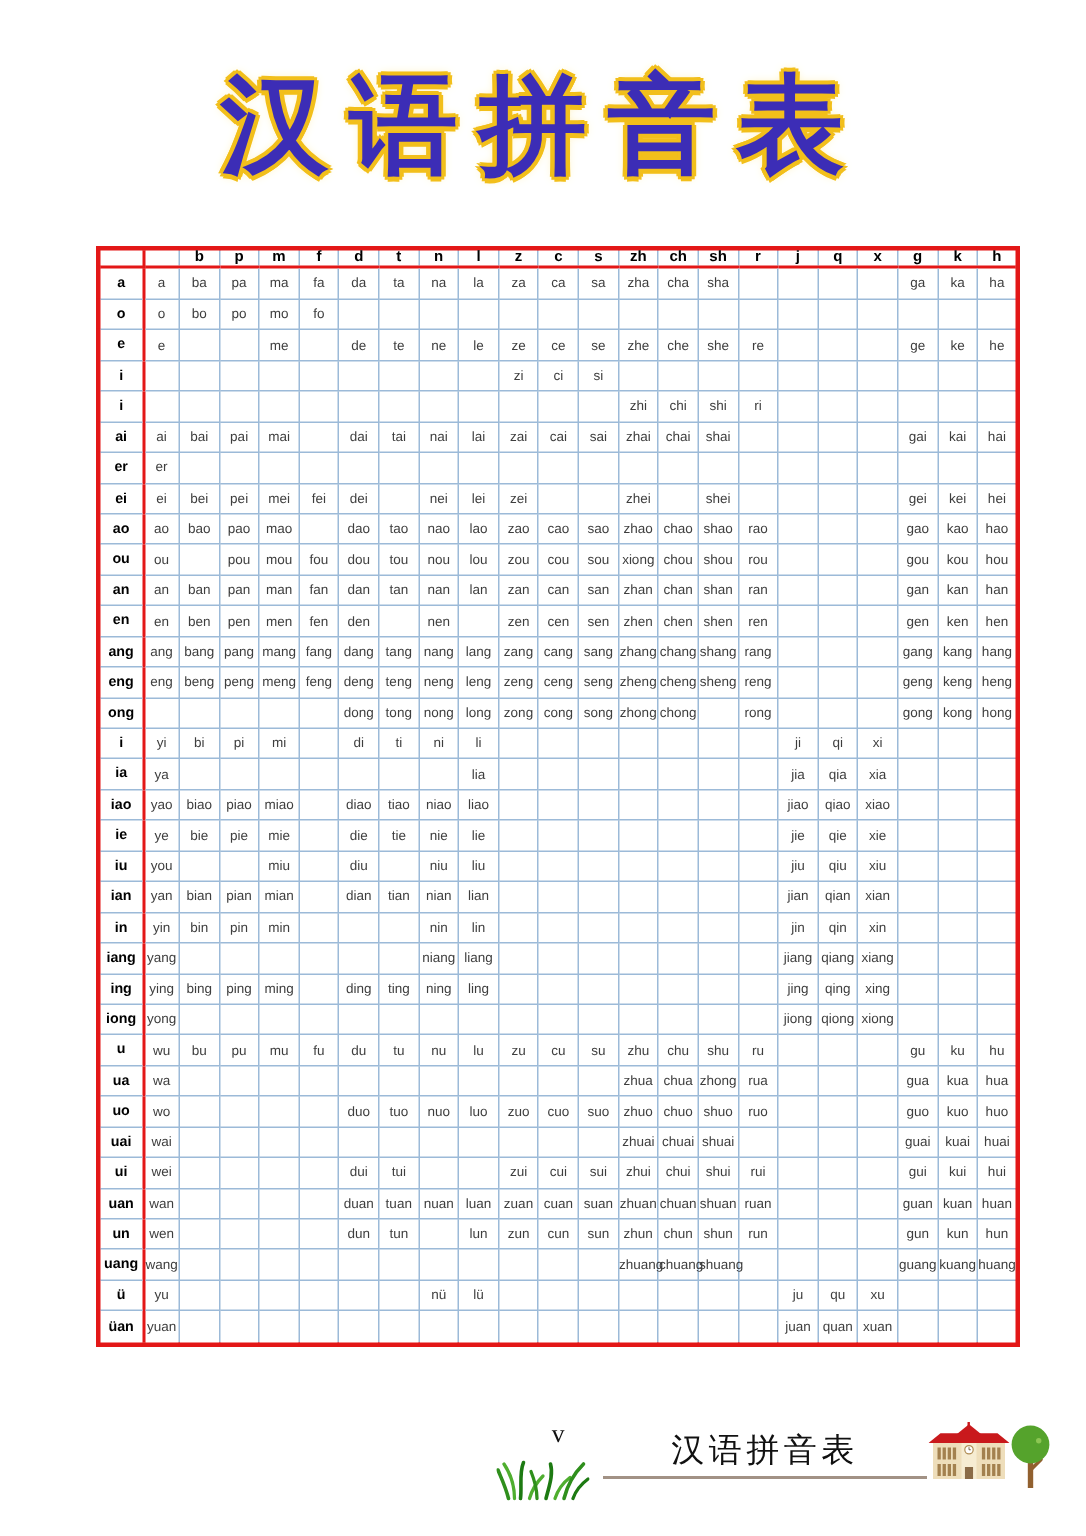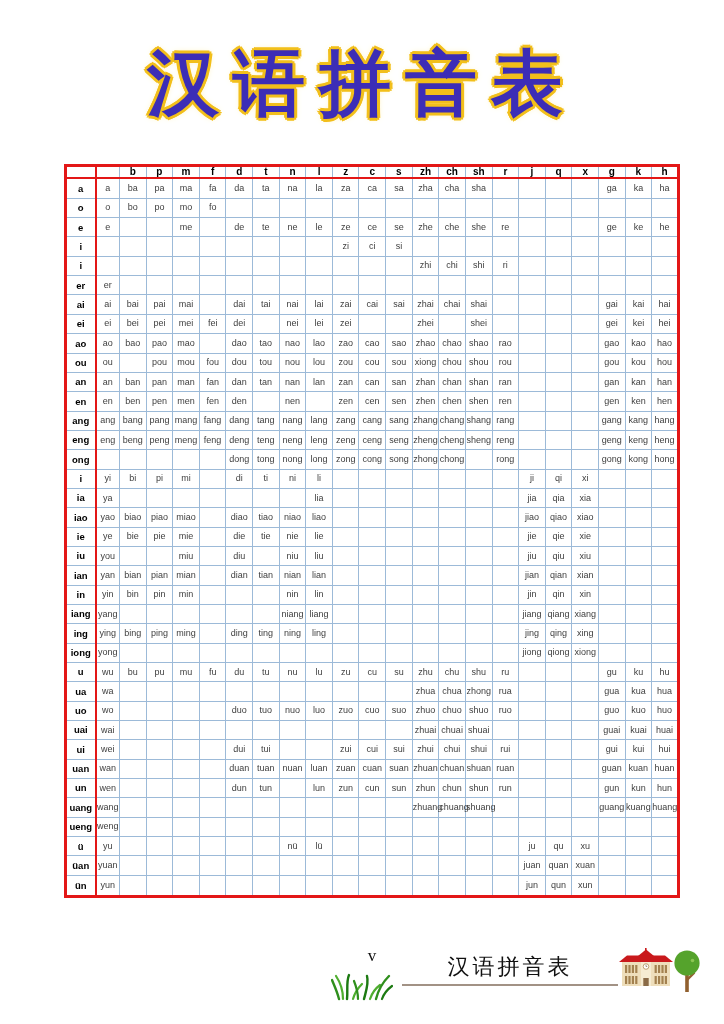--- a/index.html
+++ b/index.html
@@ -234,45 +234,20 @@
           <td>shi</td>
           <td>ri</td>
           <td></td>
           <td></td>
           <td></td>
           <td></td>
           <td></td>
           <td></td>
         </tr>
         <tr>
-          <th class="red-r">er</th>
-          <td>er</td>
-          <td></td>
-          <td></td>
-          <td></td>
-          <td></td>
-          <td></td>
-          <td></td>
-          <td></td>
-          <td></td>
-          <td></td>
-          <td></td>
-          <td></td>
-          <td></td>
-          <td></td>
-          <td></td>
-          <td></td>
-          <td></td>
-          <td></td>
-          <td></td>
-          <td></td>
-          <td></td>
-          <td></td>
-        </tr>
-        <tr>
           <th class="red-r">ai</th>
           <td>ai</td>
           <td>bai</td>
           <td>pai</td>
           <td>mai</td>
           <td></td>
           <td>dai</td>
           <td>tai</td>
           <td>nai</td>
           <td>lai</td>
@@ -282,20 +257,45 @@
           <td>zhai</td>
           <td>chai</td>
           <td>shai</td>
           <td></td>
           <td></td>
           <td></td>
           <td></td>
           <td>gai</td>
           <td>kai</td>
           <td>hai</td>
+        </tr>
+        <tr>
+          <th class="red-r">er</th>
+          <td>er</td>
+          <td></td>
+          <td></td>
+          <td></td>
+          <td></td>
+          <td></td>
+          <td></td>
+          <td></td>
+          <td></td>
+          <td></td>
+          <td></td>
+          <td></td>
+          <td></td>
+          <td></td>
+          <td></td>
+          <td></td>
+          <td></td>
+          <td></td>
+          <td></td>
+          <td></td>
+          <td></td>
+          <td></td>
         </tr>
         <tr>
           <th class="red-r">ei</th>
           <td>ei</td>
           <td>bei</td>
           <td>pei</td>
           <td>mei</td>
           <td>fei</td>
           <td>dei</td>
           <td></td>
@@ -934,45 +934,20 @@
           <td>shuang</td>
           <td></td>
           <td></td>
           <td></td>
           <td></td>
           <td>guang</td>
           <td>kuang</td>
           <td>huang</td>
         </tr>
         <tr>
-          <th class="red-r">ueng</th>
-          <td>weng</td>
-          <td></td>
-          <td></td>
-          <td></td>
-          <td></td>
-          <td></td>
-          <td></td>
-          <td></td>
-          <td></td>
-          <td></td>
-          <td></td>
-          <td></td>
-          <td></td>
-          <td></td>
-          <td></td>
-          <td></td>
-          <td></td>
-          <td></td>
-          <td></td>
-          <td></td>
-          <td></td>
-          <td></td>
-        </tr>
-        <tr>
           <th class="red-r">ü</th>
           <td>yu</td>
           <td></td>
           <td></td>
           <td></td>
           <td></td>
           <td></td>
           <td></td>
           <td>nü</td>
           <td>lü</td>
@@ -1004,45 +979,20 @@
           <td></td>
           <td></td>
           <td></td>
           <td></td>
           <td></td>
           <td></td>
           <td></td>
           <td>juan</td>
           <td>quan</td>
           <td>xuan</td>
-          <td></td>
-          <td></td>
-          <td></td>
-        </tr>
-        <tr>
-          <th class="red-r">ün</th>
-          <td>yun</td>
-          <td></td>
-          <td></td>
-          <td></td>
-          <td></td>
-          <td></td>
-          <td></td>
-          <td></td>
-          <td></td>
-          <td></td>
-          <td></td>
-          <td></td>
-          <td></td>
-          <td></td>
-          <td></td>
-          <td></td>
-          <td>jun</td>
-          <td>qun</td>
-          <td>xun</td>
           <td></td>
           <td></td>
           <td></td>
         </tr>
       </tbody>
   </table>
 
   <div class="page-num">v</div>
 
   <span class="grass">

